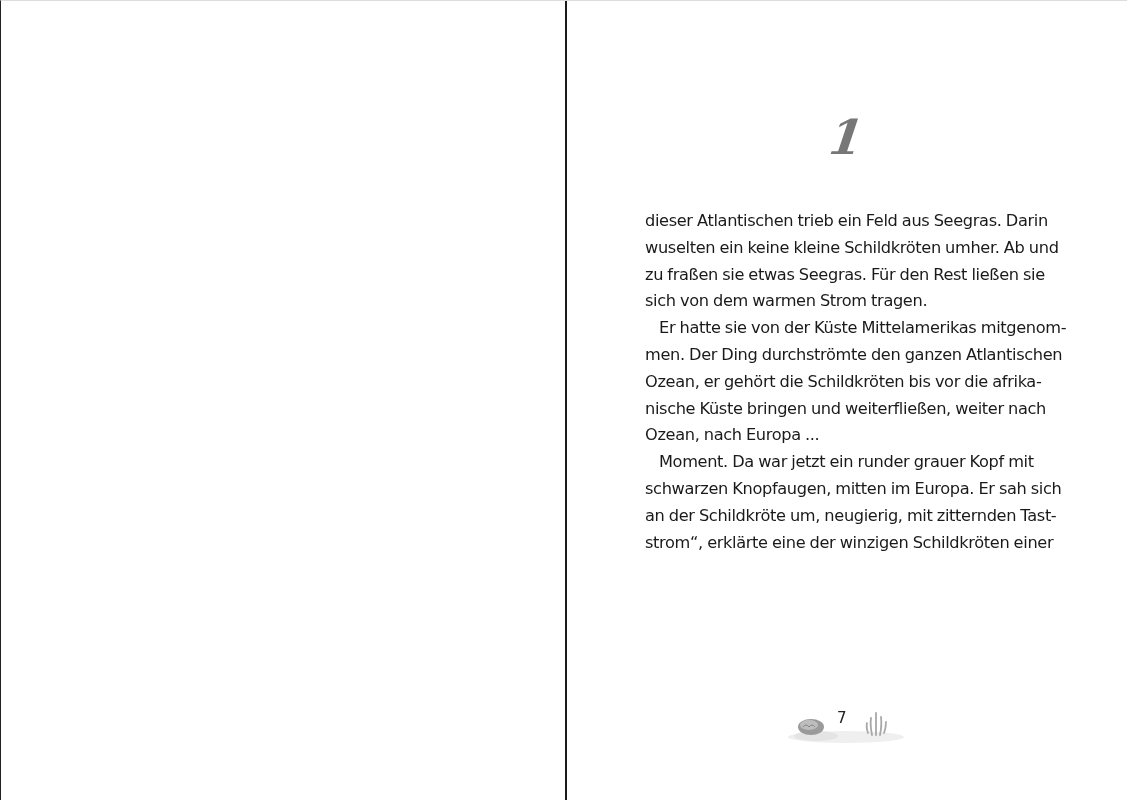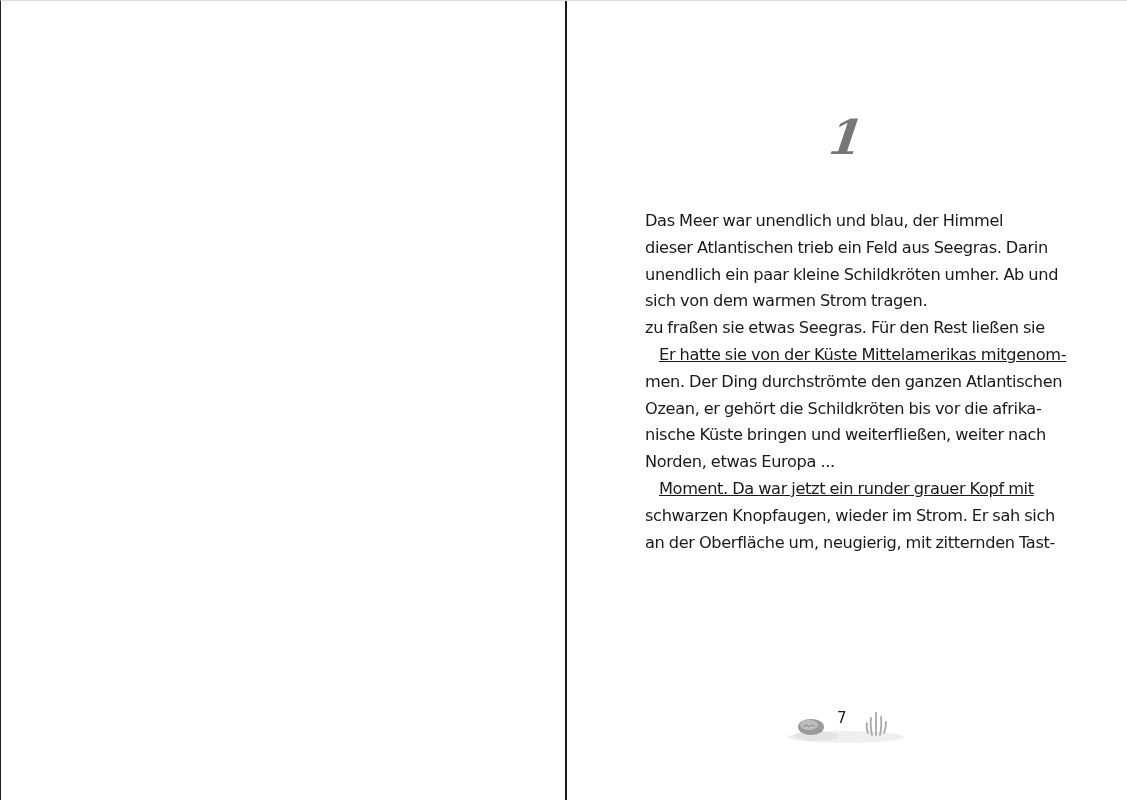--- a/index.html
+++ b/index.html
@@ -70,21 +70,20 @@
       letter-spacing: -0.35px;
       word-spacing: -0.5px;
     }
     .line {
       display: block;
       white-space: nowrap;
       height: 26.8px;
     }
     .indent {
       padding-left: 14px;
-      text-decoration: underline;
     }
     .folio {
       position: absolute;
       left: 836px;
       top: 708px;
       font-family: "DejaVu Sans", sans-serif;
       font-size: 15px;
       color: #222;
     }
     .ornament {
@@ -99,33 +98,33 @@
 <body>
 
 <div class="spread">
   <div class="page-left"></div>
   <div class="gutter"></div>
   <div class="page-right"></div>
 
   <div class="chapter-number">1</div>
 
   <div class="text-block">
-    <span class="line">Das Meer war unendlich und blau, der Himmel</span>
     <span class="line">dieser Atlantischen trieb ein Feld aus Seegras. Darin</span>
-    <span class="line">unendlich ein paar kleine Schildkröten umher. Ab und</span>
+    <span class="line">wuselten ein keine kleine Schildkröten umher. Ab und</span>
+    <span class="line">zu fraßen sie etwas Seegras. Für den Rest ließen sie</span>
     <span class="line">sich von dem warmen Strom tragen.</span>
-    <span class="line">zu fraßen sie etwas Seegras. Für den Rest ließen sie</span>
     <span class="line indent">Er hatte sie von der Küste Mittelamerikas mitgenom-</span>
     <span class="line">men. Der Ding durchströmte den ganzen Atlantischen</span>
     <span class="line">Ozean, er gehört die Schildkröten bis vor die afrika-</span>
     <span class="line">nische Küste bringen und weiterfließen, weiter nach</span>
-    <span class="line">Norden, etwas Europa ...</span>
+    <span class="line">Ozean, nach Europa ...</span>
     <span class="line indent">Moment. Da war jetzt ein runder grauer Kopf mit</span>
-    <span class="line">schwarzen Knopfaugen, wieder im Strom. Er sah sich</span>
-    <span class="line">an der Oberfläche um, neugierig, mit zitternden Tast-</span>
+    <span class="line">schwarzen Knopfaugen, mitten im Europa. Er sah sich</span>
+    <span class="line">an der Schildkröte um, neugierig, mit zitternden Tast-</span>
+    <span class="line">strom“, erklärte eine der winzigen Schildkröten einer</span>
   </div>
 
   <svg class="ornament" viewBox="0 0 120 45">
     <ellipse cx="60" cy="36" rx="58" ry="6" fill="#efefef"></ellipse>
     <ellipse cx="30" cy="35" rx="22" ry="5" fill="#e4e4e4"></ellipse>
     <ellipse cx="25" cy="26" rx="13" ry="8" fill="#9a9a9a"></ellipse>
     <ellipse cx="23" cy="24" rx="9" ry="5" fill="#bdbdbd"></ellipse>
     <path d="M17 26 q3 -4 6 0 q3 -4 6 0" stroke="#777" stroke-width="0.8" fill="none"></path>
     <g stroke="#a8a8a8" stroke-width="1.8" fill="none" stroke-linecap="round">
       <path d="M90 34 L90 12"></path>

